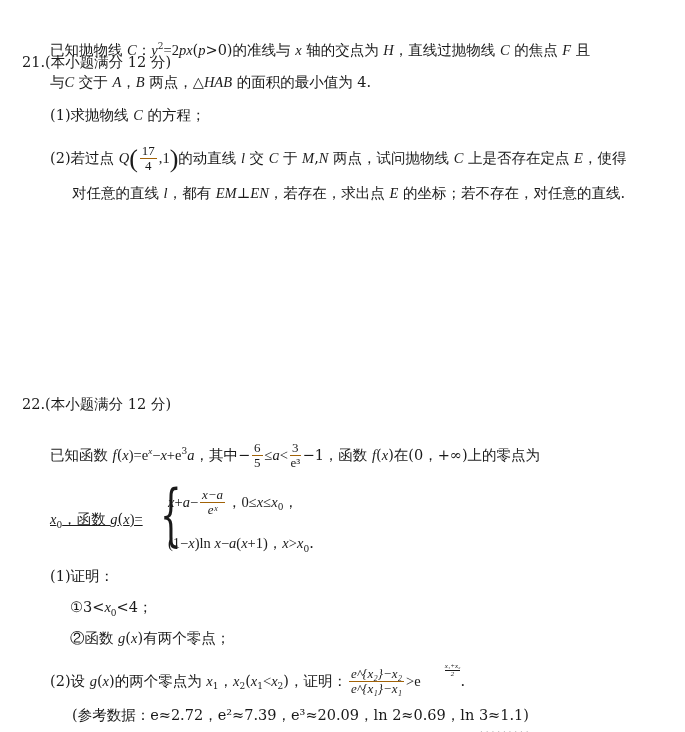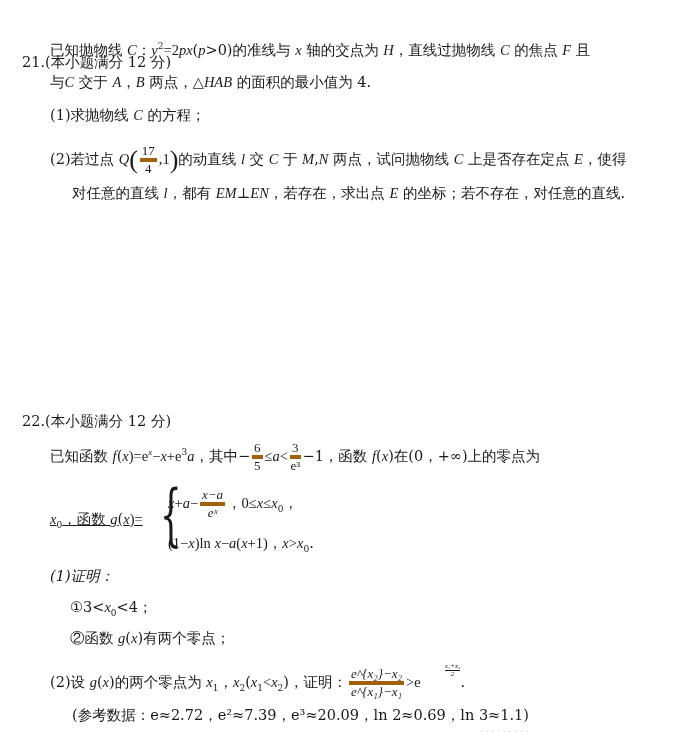--- a/index.html
+++ b/index.html
@@ -7,21 +7,21 @@
     width: 685px; height: 732px; position: relative; overflow: hidden;
     font-family: "DejaVu Serif", "Liberation Serif", serif;
     color: #1a1a1a; font-size: 14.5px;
   }
   .line { position: absolute; white-space: nowrap; line-height: 20px; }
   .m { font-family: "Liberation Serif", "DejaVu Serif", serif; font-style: italic; }
   .r { font-family: "Liberation Serif", "DejaVu Serif", serif; font-style: normal; }
   sup, sub { font-size: 9px; line-height: 0; }
   .frac { display: inline-block; vertical-align: middle; text-align: center; margin: 0 2px; font-family: "Liberation Serif", serif; }
   .frac > span { display: block; line-height: 14px; font-size: 13px; }
-  .frac > .num { border-bottom: 4px solid #a16207; padding: 0 2px; }
+  .frac > .num { border-bottom: 1px solid #a16207; padding: 0 2px; }
   .paren-big { font-size: 26px; font-family: "Liberation Serif", serif; vertical-align: middle; line-height: 20px; }
   .brace { position: absolute; left: 160px; top: 481px; font-size: 68px; line-height: 68px; font-family: "DejaVu Serif", serif; transform: scaleX(0.5); transform-origin: left top; }
   .small-frac { display: inline-block; vertical-align: top; text-align: center; font-size: 7px; margin-top: -4px; }
   .small-frac > span { display: block; line-height: 7px; margin-left: 24px; }
   .small-frac > .num { border-bottom: 1px solid #1a1a1a; }
   .faint { color: #b8b8b8; font-size: 9px; }
 </style>
 </head>
 <body>
 
@@ -30,33 +30,33 @@
 <div class="line" style="left:50px; top:40px;"><span>已知抛物线 </span><span class="m">C</span><span>：</span><span class="m">y</span><sup>2</sup><span class="r">=2</span><span class="m">px</span><span>(</span><span class="m">p</span><span>&gt;0)的准线与 </span><span class="m">x</span><span> 轴的交点为 </span><span class="m">H</span><span>，直线过抛物线 </span><span class="m">C</span><span> 的焦点 </span><span class="m">F</span><span> 且</span></div>
 
 <div class="line" style="left:50px; top:72px;"><span>与</span><span class="m">C</span><span> 交于 </span><span class="m">A</span><span>，</span><span class="m">B</span><span> 两点，△</span><span class="m">HAB</span><span> 的面积的最小值为 4.</span></div>
 
 <div class="line" style="left:50px; top:105px;"><span>(1)求抛物线 </span><span class="m">C</span><span> 的方程；</span></div>
 
 <div class="line" style="left:50px; top:144px;"><span>(2)若过点 </span><span class="m">Q</span><span class="paren-big">(</span><span class="frac"><span class="num">17</span><span>4</span></span><span class="r">,1</span><span class="paren-big">)</span><span>的动直线 </span><span class="m">l</span><span> 交 </span><span class="m">C</span><span> 于 </span><span class="m">M</span><span>,</span><span class="m">N</span><span> 两点，试问抛物线 </span><span class="m">C</span><span> 上是否存在定点 </span><span class="m">E</span><span>，使得</span></div>
 
 <div class="line" style="left:72px; top:183px;"><span>对任意的直线 </span><span class="m">l</span><span>，都有 </span><span class="m">EM</span><span class="r">⊥</span><span class="m">EN</span><span>，若存在，求出点 </span><span class="m">E</span><span> 的坐标；若不存在，对任意的直线.</span></div>
 
-<div class="line" style="left:22px; top:411px;">22.(本小题满分 12 分)</div>
+<div class="line" style="left:22px; top:394px;">22.(本小题满分 12 分)</div>
 
 <div class="line" style="left:50px; top:441px;"><span>已知函数 </span><span class="m">f</span><span>(</span><span class="m">x</span><span class="r">)=e</span><sup class="m">x</sup><span class="r">−</span><span class="m">x</span><span class="r">+e</span><sup>3</sup><span class="m">a</span><span>，其中−</span><span class="frac"><span class="num">6</span><span>5</span></span><span class="r">≤</span><span class="m">a</span><span class="r">&lt;</span><span class="frac"><span class="num">3</span><span>e³</span></span><span>−1，函数 </span><span class="m">f</span><span>(</span><span class="m">x</span><span>)在(0，+∞)上的零点为</span></div>
 
 <div class="line" style="left:50px; top:509px;text-decoration:underline;"><span class="m">x</span><sub>0</sub><span>，函数 </span><span class="m">g</span><span>(</span><span class="m">x</span><span class="r">)=</span></div>
 
 <div class="brace">{</div>
 
 <div class="line" style="left:168px; top:488px;"><span class="m">x</span><span class="r">+</span><span class="m">a</span><span class="r">−</span><span class="frac m"><span class="num">x−a</span><span>eˣ</span></span><span class="r">，0≤</span><span class="m">x</span><span class="r">≤</span><span class="m">x</span><sub>0</sub><span>，</span></div>
 
 <div class="line" style="left:168px; top:533px;"><span class="r">(1−</span><span class="m">x</span><span class="r">)ln </span><span class="m">x</span><span class="r">−</span><span class="m">a</span><span class="r">(</span><span class="m">x</span><span class="r">+1)，</span><span class="m">x</span><span class="r">&gt;</span><span class="m">x</span><sub>0</sub><span>.</span></div>
 
-<div class="line" style="left:50px; top:566px;font-style:italic;">(1)证明：</div>
+<div class="line" style="left:50px; top:566px;">(1)证明：</div>
 
 <div class="line" style="left:70px; top:597px;"><span>①3&lt;</span><span class="m">x</span><sub>0</sub><span>&lt;4；</span></div>
 
 <div class="line" style="left:70px; top:628px;"><span>②函数 </span><span class="m">g</span><span>(</span><span class="m">x</span><span>)有两个零点；</span></div>
 
 <div class="line" style="left:50px; top:667px;"><span>(2)设 </span><span class="m">g</span><span>(</span><span class="m">x</span><span>)的两个零点为 </span><span class="m">x</span><sub>1</sub><span>，</span><span class="m">x</span><sub>2</sub><span>(</span><span class="m">x</span><sub>1</sub><span class="r">&lt;</span><span class="m">x</span><sub>2</sub><span>)，证明：</span><span class="frac m"><span class="num">e^{x₂}−x₂</span><span>e^{x₁}−x₁</span></span><span class="r">&gt;e</span><span class="small-frac m"><span class="num">x₁+x₂</span><span>2</span></span><span>.</span></div>
 
 <div class="line" style="left:72px; top:705px;">(参考数据：e≈2.72，e²≈7.39，e³≈20.09，ln 2≈0.69，ln 3≈1.1)</div>
 
 <div class="line faint" style="left:480px; top:722px;">· · · · · · · · ·</div>

